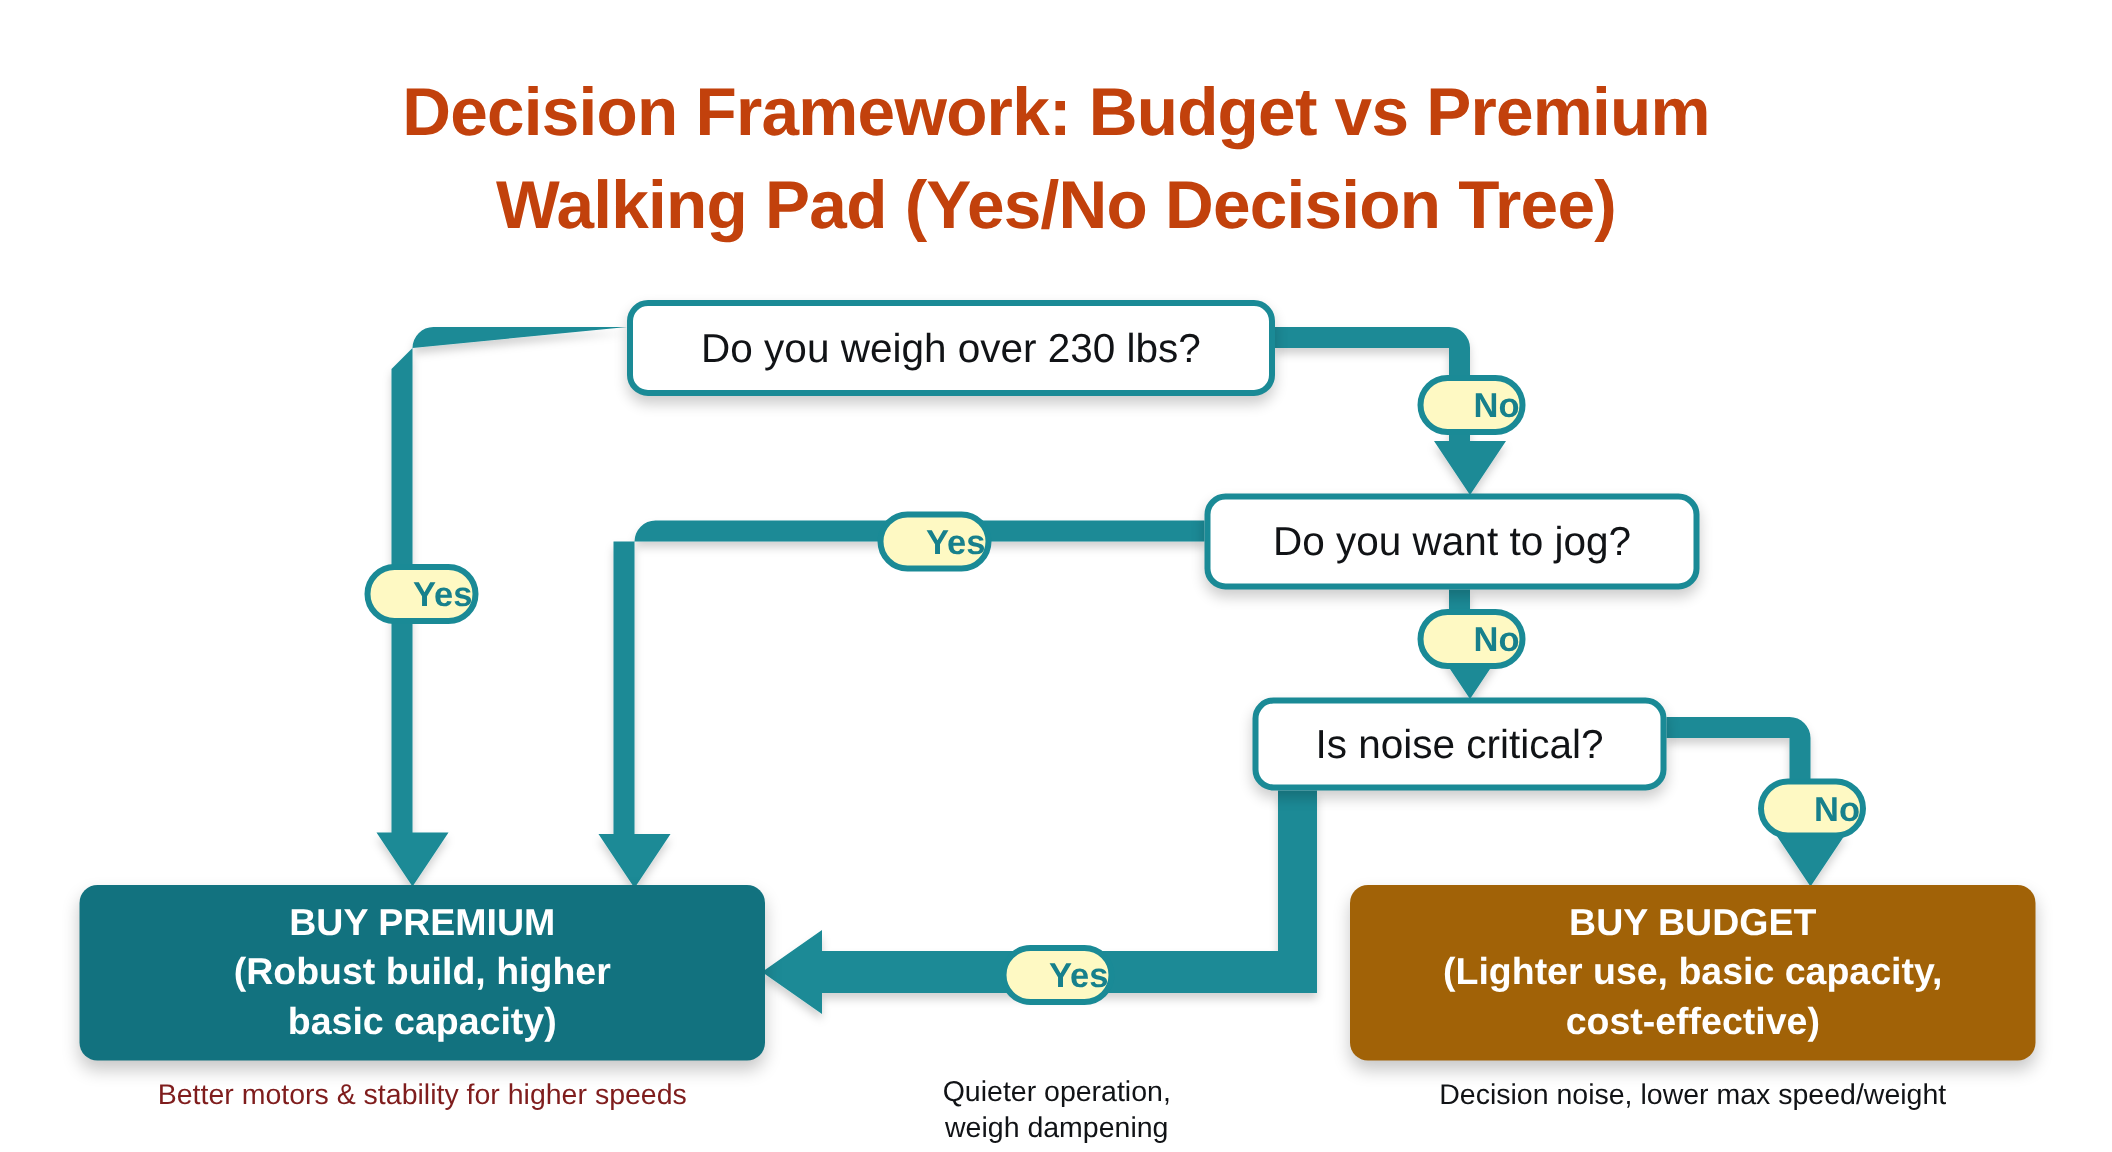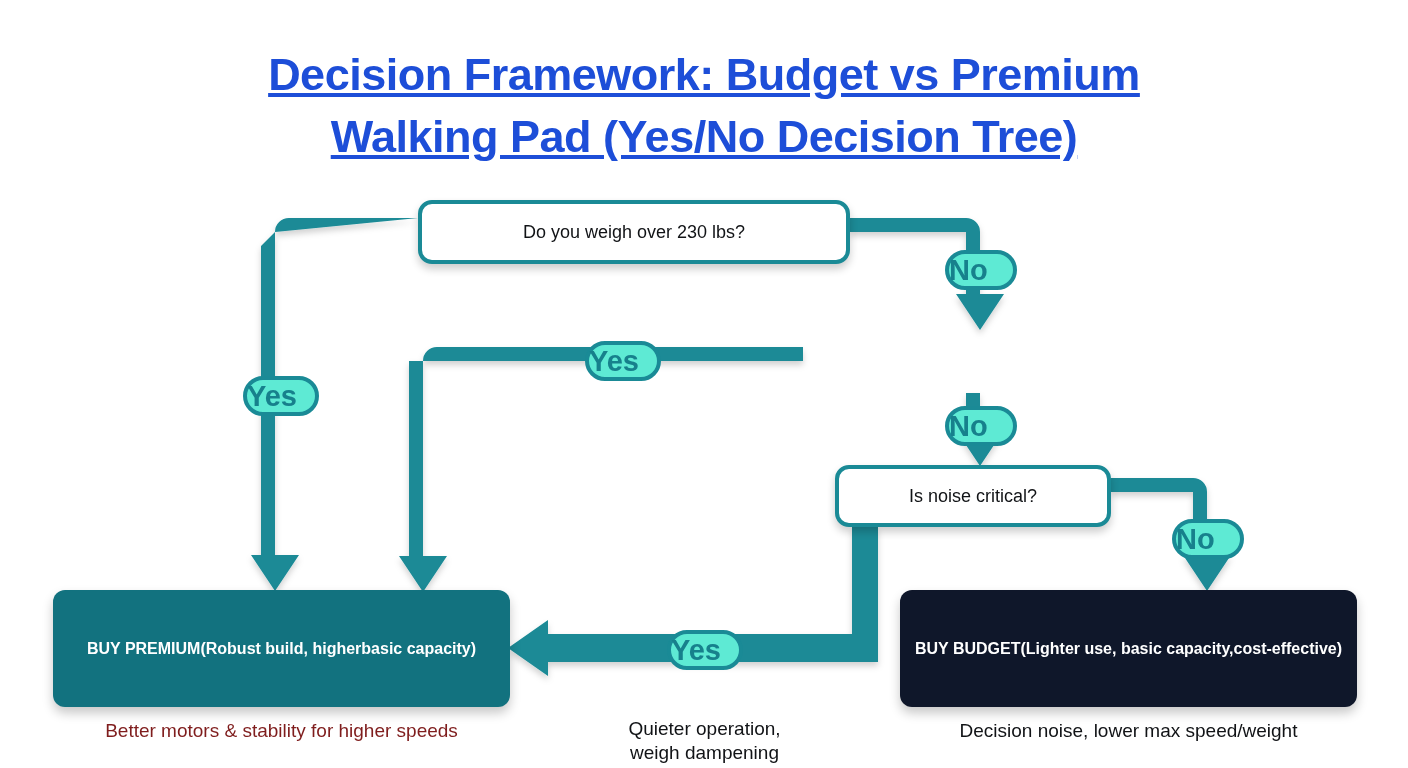--- a/index.html
+++ b/index.html
@@ -44,40 +44,40 @@
   .dbox {
     position: absolute;
     box-sizing: border-box;
     background: #ffffff;
     border: 4px solid #1a8a96;
     border-radius: 14px;
     display: flex;
     align-items: center;
     justify-content: center;
     color: #111316;
-    font-size: 18px;
+    font-size: 27px;
     font-weight: 500;
     box-shadow: 0 5px 9px rgba(0,0,0,0.20);
     text-align: center;
   }
   #dbox-weight { left: 418px; top: 200px; width: 432px; height: 64px; }
   #dbox-jog    { left: 803px; top: 329px; width: 330px; height: 64px; }
   #dbox-noise  { left: 835px; top: 465px; width: 276px; height: 62px; text-align: right; }
 
   
   .tbox {
     position: absolute;
     box-sizing: border-box;
     border-radius: 12px;
     display: flex;
-    flex-direction: row;
+    flex-direction: column;
     align-items: center;
     justify-content: center;
     color: #ffffff;
-    font-size: 16px;
+    font-size: 25px;
     font-weight: bold;
     line-height: 33px;
     text-align: center;
     box-shadow: 0 6px 11px rgba(0,0,0,0.22);
     padding: 0 14px;
   }
   #tbox-premium {
     left: 53px; top: 590px; width: 457px; height: 117px;
     background: #12727f;
   }
@@ -98,44 +98,44 @@
   }
   #cap-premium { left: 53px; top: 719px; width: 457px; }
   #cap-budget  { left: 900px; top: 719px; width: 457px; }
   #cap-middle  { left: 578px; top: 678px; width: 253px; margin-top: 39px; }
   .caption .tline { display: block; }
 
   
   .pill {
     position: absolute;
     box-sizing: border-box;
-    background: #5eead4;
+    background: #fef9c3;
     border: 4px solid #1a8a96;
     border-radius: 999px;
     color: #17808c;
-    font-size: 29px;
+    font-size: 23px;
     font-weight: bold;
     display: flex;
     align-items: center;
-    justify-content: flex-start;
+    justify-content: flex-end;
     height: 40px;
   }
   #pill-yes-weight  { left: 243px; top: 376px; width: 76px; }
   #pill-no-weight   { left: 945px; top: 250px; width: 72px; }
   #pill-yes-jog     { left: 585px; top: 341px; width: 76px; }
   #pill-no-jog      { left: 945px; top: 406px; width: 72px; }
   #pill-no-noise    { left: 1172px; top: 519px; width: 72px; }
   #pill-yes-noise   { left: 667px; top: 630px; width: 76px; }
 </style>
 </head>
 <body>
 
 <div id="stage" style="background: rgb(255, 255, 255);">
 
-  <div id="title" style="color: #1d4ed8; text-decoration: underline;">
+  <div id="title" style="color: #c2410c;">
     <span class="tline">Decision Framework: Budget vs Premium</span>
     <span class="tline">Walking Pad (Yes/No Decision Tree)</span>
   </div>
 
   <svg id="wires" viewBox="0 0 1408 768">
     <defs>
       <filter id="softshadow" x="-30%" y="-30%" width="170%" height="170%">
         <feDropShadow dx="0" dy="4" stdDeviation="3" flood-color="#000000" flood-opacity="0.18"></feDropShadow>
       </filter>
     </defs>
@@ -157,32 +157,35 @@
       <path d="M 852 527 L 878 527 L 878 634 A 14 14 0 0 1 864 648 L 548 648 L 548 624 L 512 648 L 548 672 L 548 662 L 864 662 A 14 14 0 0 0 878 648 L 878 527 Z"></path>
       <path d="M 852 527 L 878 527 L 878 662 L 852 662 Z"></path>
       <path d="M 548 634 L 878 634 L 878 662 L 548 662 L 548 676 L 508 648 L 548 620 Z"></path>
     </g>
   </svg>
 
   <div class="dbox" id="dbox-weight" style="border-color: rgb(26, 138, 150); color: rgb(17, 19, 22);">
     <span>Do you weigh over 230 lbs?</span>
   </div>
 
+  <div class="dbox" id="dbox-jog" style="border-color: rgb(26, 138, 150); color: rgb(17, 19, 22);">
+    <span>Do you want to jog?</span>
+  </div>
 
   <div class="dbox" id="dbox-noise" style="border-color: rgb(26, 138, 150); color: rgb(17, 19, 22);">
     <span>Is noise critical?</span>
   </div>
 
   <div class="tbox" id="tbox-premium" style="background: rgb(18, 114, 127);">
     <span class="tline">BUY PREMIUM</span>
     <span class="tline">(Robust build, higher</span>
     <span class="tline">basic capacity)</span>
   </div>
 
-  <div class="tbox" id="tbox-budget" style="background: #0f172a;">
+  <div class="tbox" id="tbox-budget" style="background: #a16207;">
     <span class="tline">BUY BUDGET</span>
     <span class="tline">(Lighter use, basic capacity,</span>
     <span class="tline">cost-effective)</span>
   </div>
 
   <div class="caption" id="cap-premium" style="color: #7f1d1d;">Better motors &amp; stability for higher speeds</div>
   <div class="caption" id="cap-budget" style="color: rgb(17, 19, 22);">Decision noise, lower max speed/weight</div>
   <div class="caption" id="cap-middle" style="color: rgb(17, 19, 22);">
     <span class="tline">Quieter operation,</span>
     <span class="tline">weigh dampening</span>

